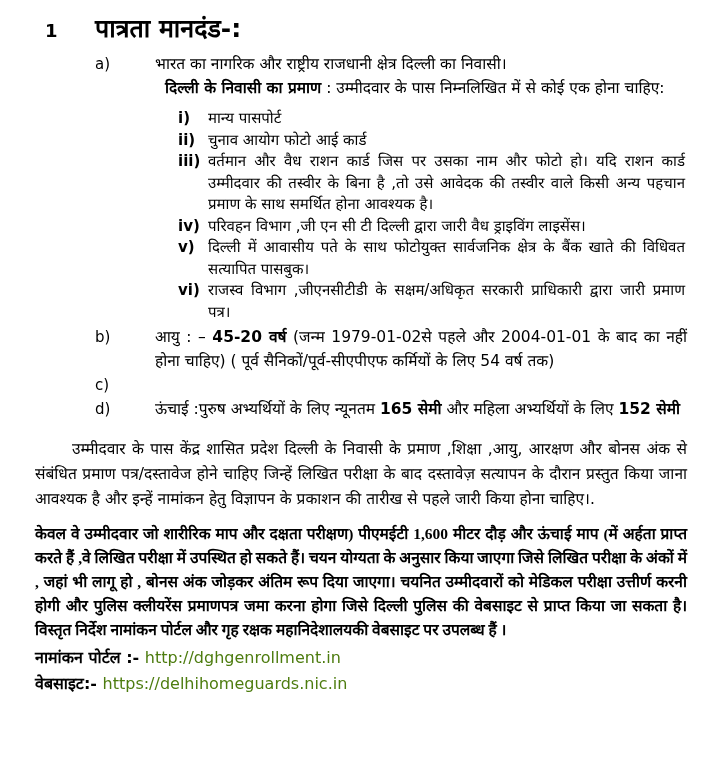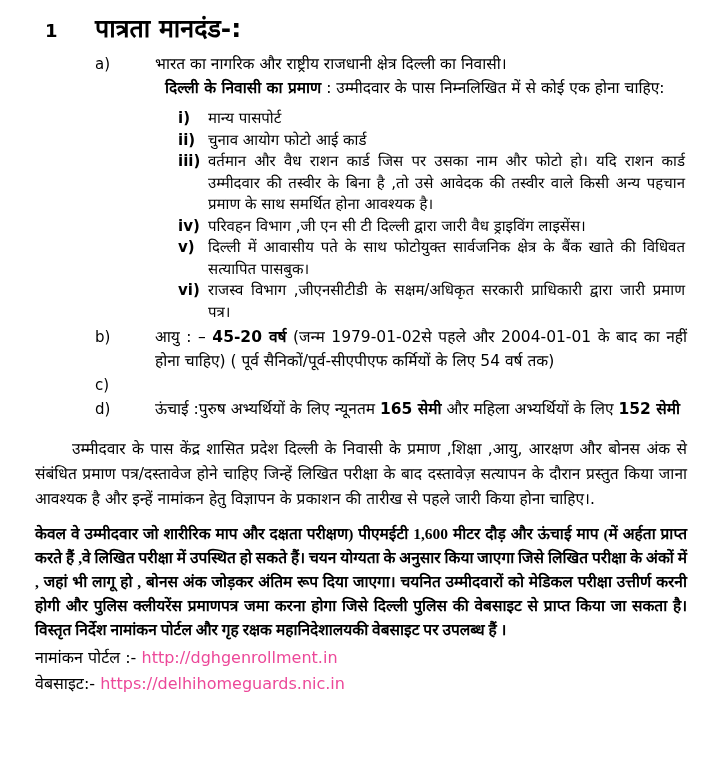--- a/index.html
+++ b/index.html
@@ -39,22 +39,22 @@
   .sub-text { text-align: justify; padding-right: 2px; }
 
   sup.ord { font-size: 10px; vertical-align: super; line-height: 0; }
 
   .para { font-size: 15.5px; line-height: 25px; text-align: justify; }
   .para-regular { margin-top: 16px; text-indent: 37px; }
   .para-bold { margin-top: 10px; font-weight: bold; line-height: 24px; font-family: Liberation Serif, serif; }
 
   .links { margin-top: 3px; }
   .link-row { font-size: 16px; line-height: 26px; }
-  .link-label { font-weight: normal; }
-  a.url { color: #ec4899; text-decoration: none; cursor: pointer; }
+  .link-label { font-weight: bold; }
+  a.url { color: #4d7c0f; text-decoration: none; cursor: pointer; }
 </style>
 </head>
 <body>
 
 <div class="page">
 
   <div class="heading-row">
     <span class="h-num">1</span>
     <span class="h-title">पात्रता मानदंड-:</span>
   </div>

